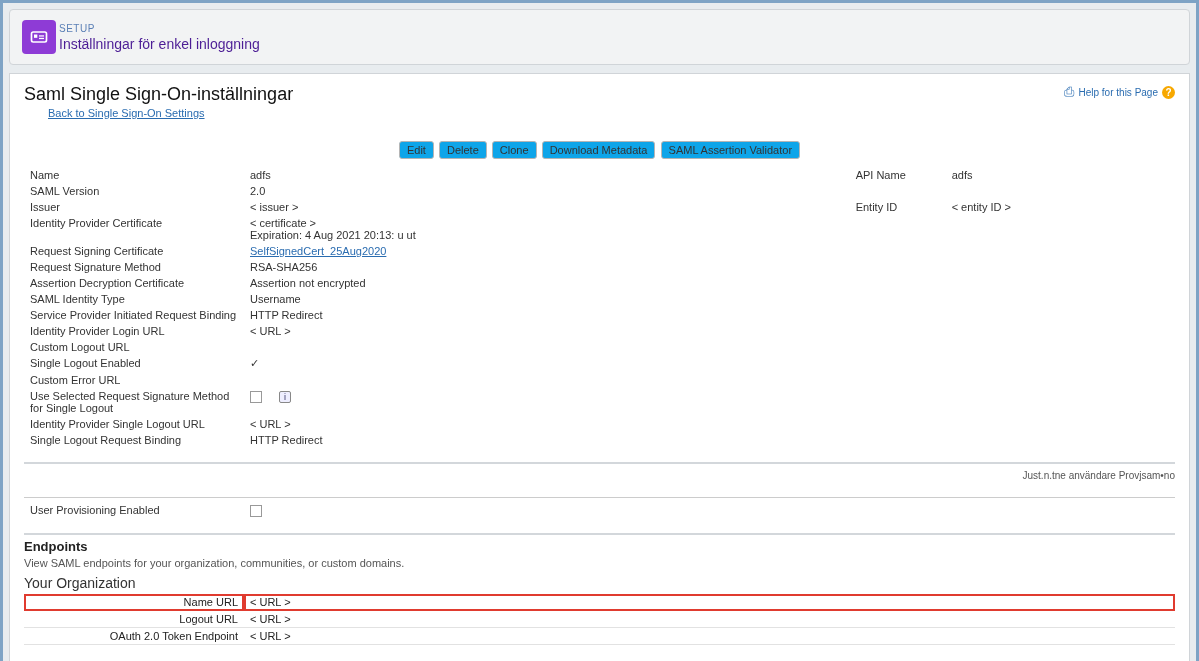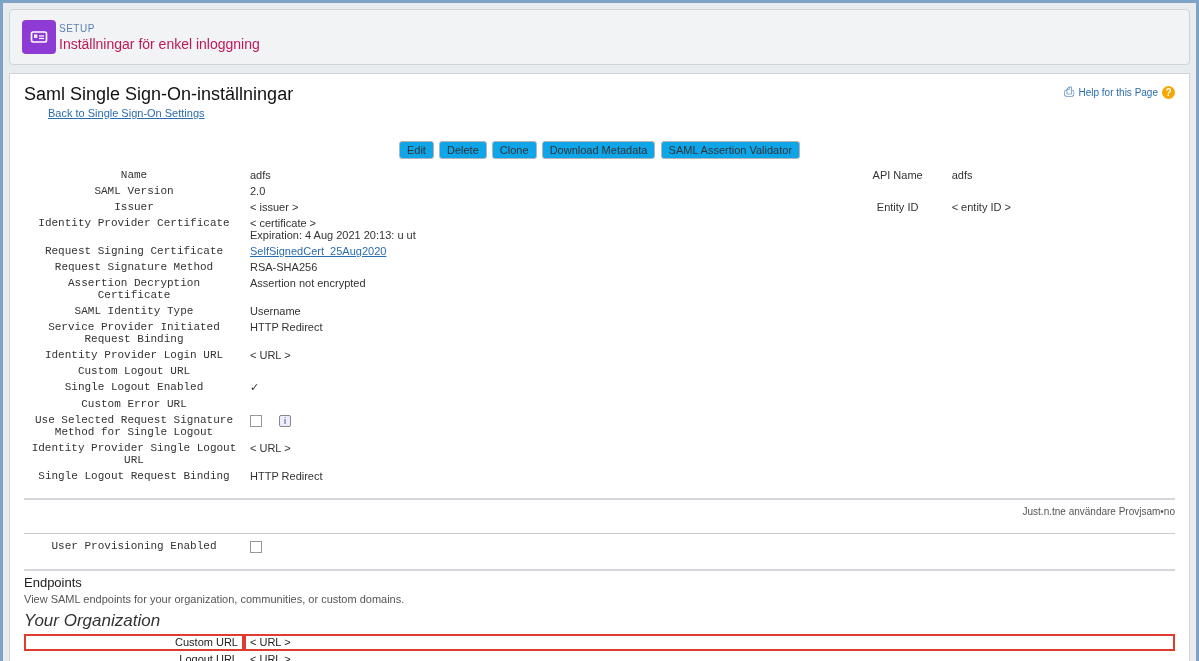--- a/index.html
+++ b/index.html
@@ -2,45 +2,45 @@
 <html><head>
 <meta charset="utf-8">
 <style>
   * { box-sizing: border-box; margin: 0; padding: 0; }
   body { font-family: Arial, Helvetica, sans-serif; font-size: 11px; color: #222; background: #f4f6f9; }
   .outer-frame { border: 3px solid #7ea3c5; background: #e8ecef; padding: 6px; min-height: 661px; }
   .header-card { background: #f2f3f4; border: 1px solid #d0d4d8; border-radius: 4px; padding: 10px 12px; display: flex; align-items: center; gap: 3px; }
   .header-icon { width: 34px; height: 34px; background: #8e3bd6; border-radius: 4px; display: flex; align-items: center; justify-content: center; }
   .header-icon svg { width: 20px; height: 20px; fill: #fff; }
   .header-texts .setup { color: #5a7fb5; font-size: 10px; letter-spacing: 0.5px; }
-  .header-texts .title { font-size: 14px; color: #be185d; margin-top: 2px; }
+  .header-texts .title { font-size: 14px; color: #4c1d95; margin-top: 2px; }
   .content-area { background: #fff; border: 1px solid #d0d4d8; margin-top: 8px; padding: 10px 14px 40px 14px; }
   .page-title-row { display: flex; justify-content: space-between; align-items: flex-start; }
   .page-title { font-size: 18px; font-weight: normal; color: #111; }
   .help-link { display: flex; align-items: center; gap: 4px; color: #2a6cb0; font-size: 10px; cursor: pointer; }
   .help-icon-circle { width: 13px; height: 13px; border-radius: 50%; background: #f7a800; color: #fff; font-weight: bold; display: inline-flex; align-items: center; justify-content: center; font-size: 10px; }
   .back-link { color: #2a6cb0; text-decoration: underline; font-size: 11px; cursor: pointer; display: inline-block; margin-top: 2px; padding-left: 24px; }
   .button-row { text-align: center; margin: 22px 0 8px 0; }
   .btn { font-size: 11px; padding: 2px 7px; background: #0ea5e9; border: 1px solid #b5b5b5; border-radius: 3px; cursor: pointer; margin: 0 1px; color: #333; }
   .detail-table { width: 100%; border-collapse: collapse; }
   .detail-table td { padding: 2px 6px; vertical-align: top; font-size: 11px; }
-  .detail-table td.label { text-align: center; width: 220px; color: #333; font-weight: normal; font-family: Liberation Mono, monospace; }
+  .detail-table td.label { text-align: left; width: 220px; color: #333; font-weight: normal; }
   .detail-table td.value { text-align: left; color: #333; }
-  .detail-table td.label2 { text-align: center; width: 130px; color: #333; padding-left: 40px; }
+  .detail-table td.label2 { text-align: left; width: 130px; color: #333; padding-left: 40px; }
   .detail-table td.value2 { text-align: left; color: #333; }
   .link-text { color: #2a6cb0; text-decoration: underline; cursor: pointer; }
   .check { font-family: "Segoe UI Symbol", Arial; }
   .info-icon { display: inline-block; width: 12px; height: 12px; border: 1px solid #888; border-radius: 2px; font-size: 9px; text-align: center; line-height: 11px; color: #336; background:#eef; margin-left: 14px; }
   .checkbox-empty { display:inline-block; width:12px; height:12px; border:1px solid #999; background:#fff; vertical-align:middle; }
   .section-divider { border-top: 2px solid #d3d7db; margin: 14px 0 4px 0; }
   .section-divider.thin { border-top: 1px solid #ccc; }
   .section-label { font-size: 10px; color: #555; padding: 2px 0 2px 4px; text-align: right; }
-  .section-heading { font-size: 13px; font-weight: normal; color: #222; margin-top: 2px; }
+  .section-heading { font-size: 13px; font-weight: bold; color: #222; margin-top: 2px; }
   .section-sub { font-size: 11px; color: #555; margin: 3px 0 6px 0; }
-  .subheader { font-size: 17px; color: #333; margin: 4px 0 3px 0; font-style: italic; }
+  .subheader { font-size: 14px; color: #333; margin: 4px 0 3px 0; }
   .endpoints-table { border-collapse: collapse; width: 100%; }
   .endpoints-table td { padding: 2px 6px; font-size: 11px; }
   .endpoints-table td.elabel { text-align: right; width: 220px; border-bottom: 1px solid #e2e2e2; }
   .endpoints-table td.evalue { text-align: left; border-bottom: 1px solid #e2e2e2; }
   .highlight-row td { outline: 2px solid #e03b2f; outline-offset: -2px; }
   .printer-icon { color: #2a6cb0; font-size: 13px; }
 </style>
 </head>
 <body>
 
@@ -207,21 +207,21 @@
       </table>
 
     <div class="section-divider"></div>
     <div class="section-heading">Endpoints</div>
     <div class="section-sub">View SAML endpoints for your organization, communities, or custom domains.</div>
     <div class="subheader">Your Organization</div>
 
     <table class="endpoints-table">
       <tbody>
           <tr class="highlight-row">
-        <td class="elabel">Custom URL</td>
+        <td class="elabel">Name URL</td>
         <td class="evalue">&lt; URL &gt;</td>
       </tr>
       <tr>
         <td class="elabel">Logout URL</td>
         <td class="evalue">&lt; URL &gt;</td>
       </tr>
       <tr>
         <td class="elabel">OAuth 2.0 Token Endpoint</td>
         <td class="evalue">&lt; URL &gt;</td>
       </tr>

